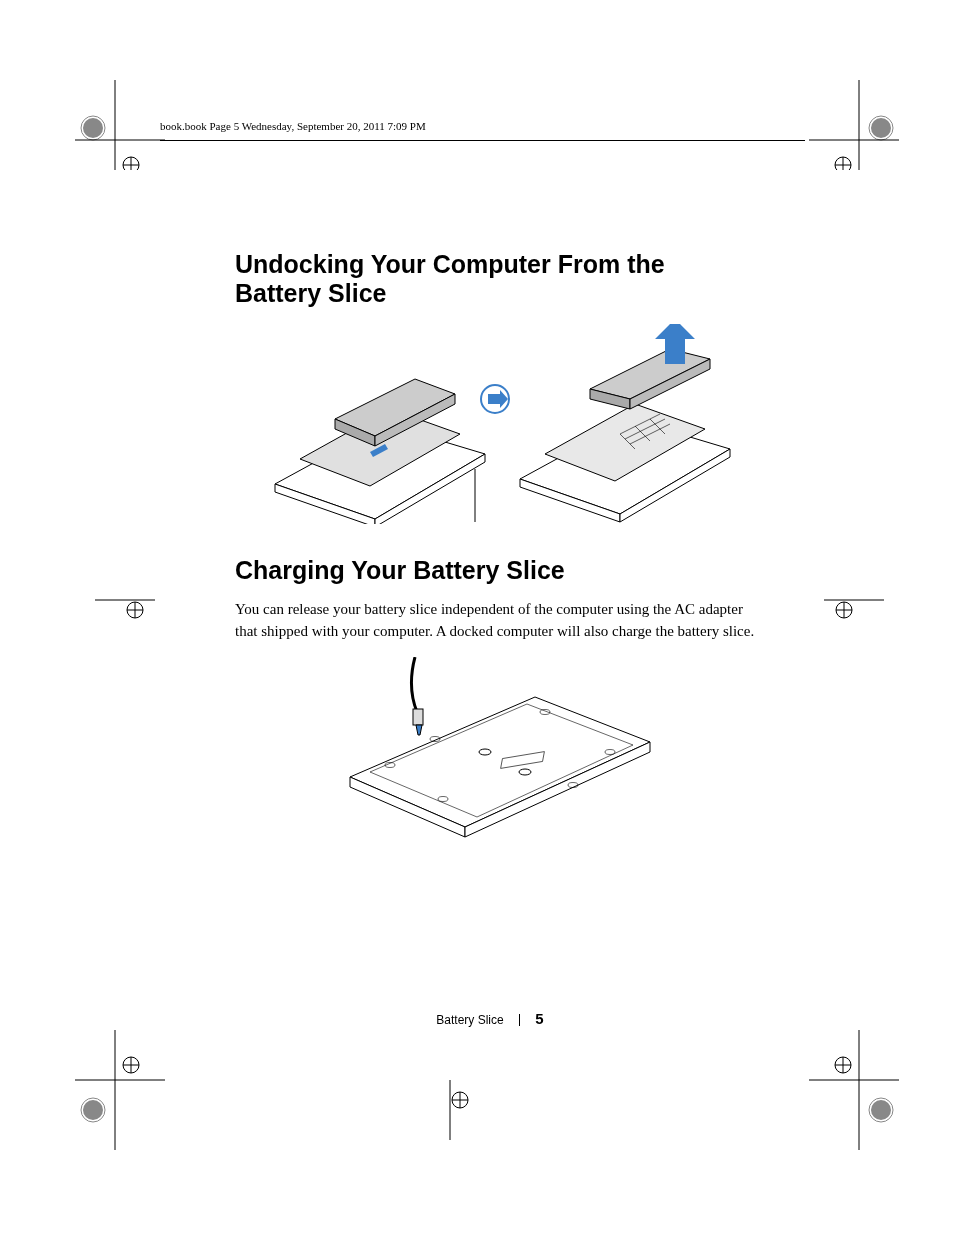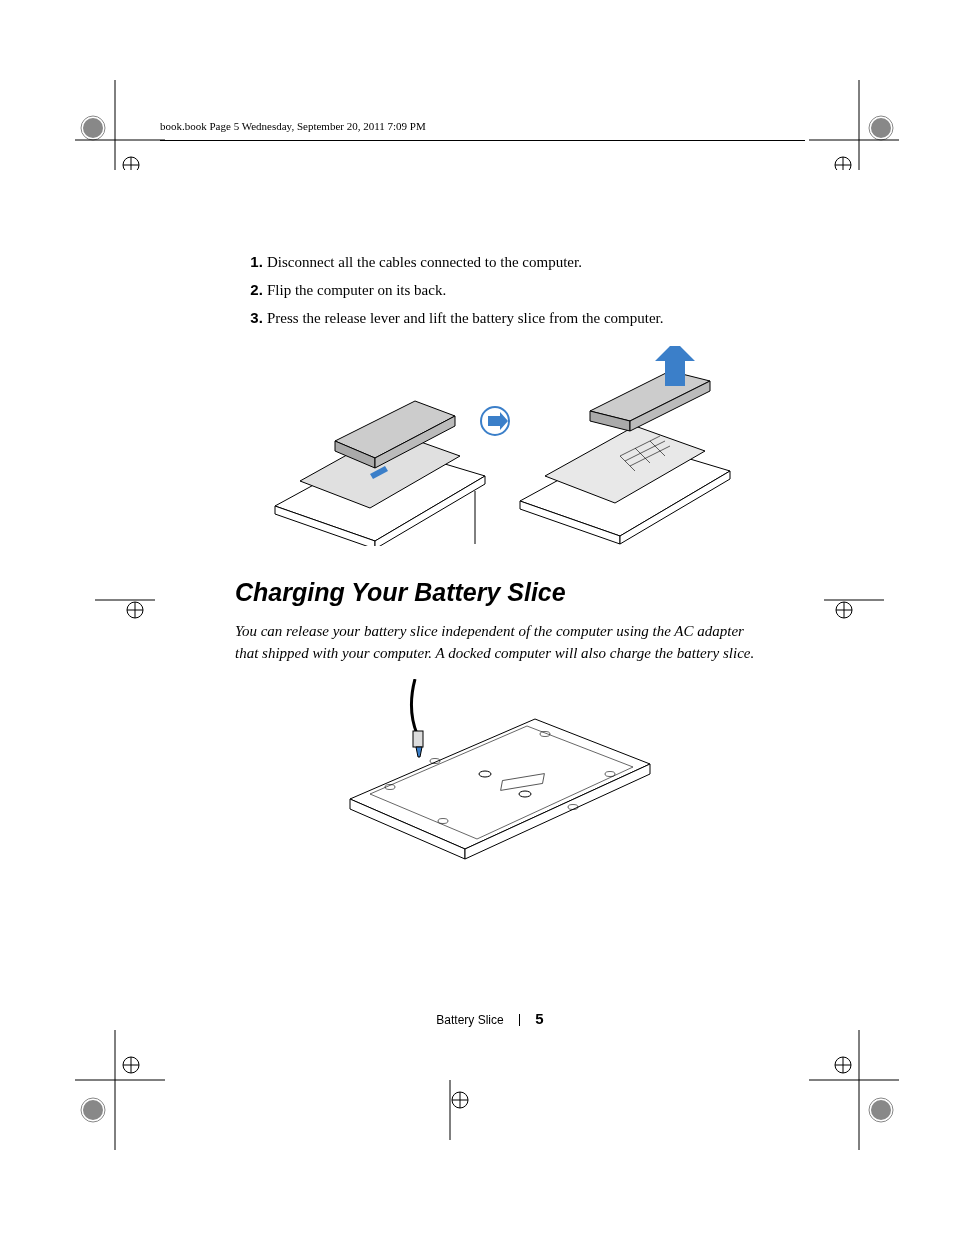--- a/index.html
+++ b/index.html
@@ -92,21 +92,20 @@
     height: 12px;
     margin: 0 12px;
     vertical-align: -2px;
   }
   .footer .pagenum {
     font-weight: bold;
     font-size: 15px;
   }
   .section2 {
     margin-top: 32px;
-    font-style: italic;
   }
 </style>
 </head>
 <body>
 
 <div class="crop-mark" style="top:80px; left:75px;">
   <svg width="90" height="90">
     <circle cx="18" cy="48" r="12" fill="none" stroke="#888" stroke-width="1"></circle>
     <circle cx="18" cy="48" r="10" fill="#888"></circle>
     <line x1="40" y1="0" x2="40" y2="90" stroke="#000" stroke-width="1"></line>
@@ -172,26 +171,22 @@
     <line x1="32" y1="20" x2="48" y2="20" stroke="#000"></line>
     <line x1="40" y1="12" x2="40" y2="28" stroke="#000"></line>
   </svg>
 </div>
 
 <div class="header-text">book.book  Page 5  Wednesday, September 20, 2011  7:09 PM</div>
 <div class="header-line"></div>
 
 <div class="content">
 
-
-  <ol>
-    <li>Disconnect all the cables connected to the computer.</li>
-    <li>Flip the computer on its back.</li>
-    <li>Press the release lever and lift the battery slice from the computer.</li>
-  </ol>
+  <h2>Undocking Your Computer From the Battery Slice</h2>
+
 
   <div class="figure-area">
     <svg width="500" height="200">
 
       <g transform="translate(30,40)">
         <polygon points="0,120 110,60 210,90 100,155" fill="#fff" stroke="#000" stroke-width="1"></polygon>
         <polygon points="0,120 0,128 100,163 100,155" fill="#fff" stroke="#000" stroke-width="1"></polygon>
         <polygon points="100,155 100,163 210,98 210,90" fill="#fff" stroke="#000" stroke-width="1"></polygon>
         <polygon points="25,95 115,45 185,70 95,122" fill="#e0e0e0" stroke="#000" stroke-width="1"></polygon>
         <polygon points="60,55 140,15 180,30 100,72" fill="#ccc" stroke="#000" stroke-width="1"></polygon>

